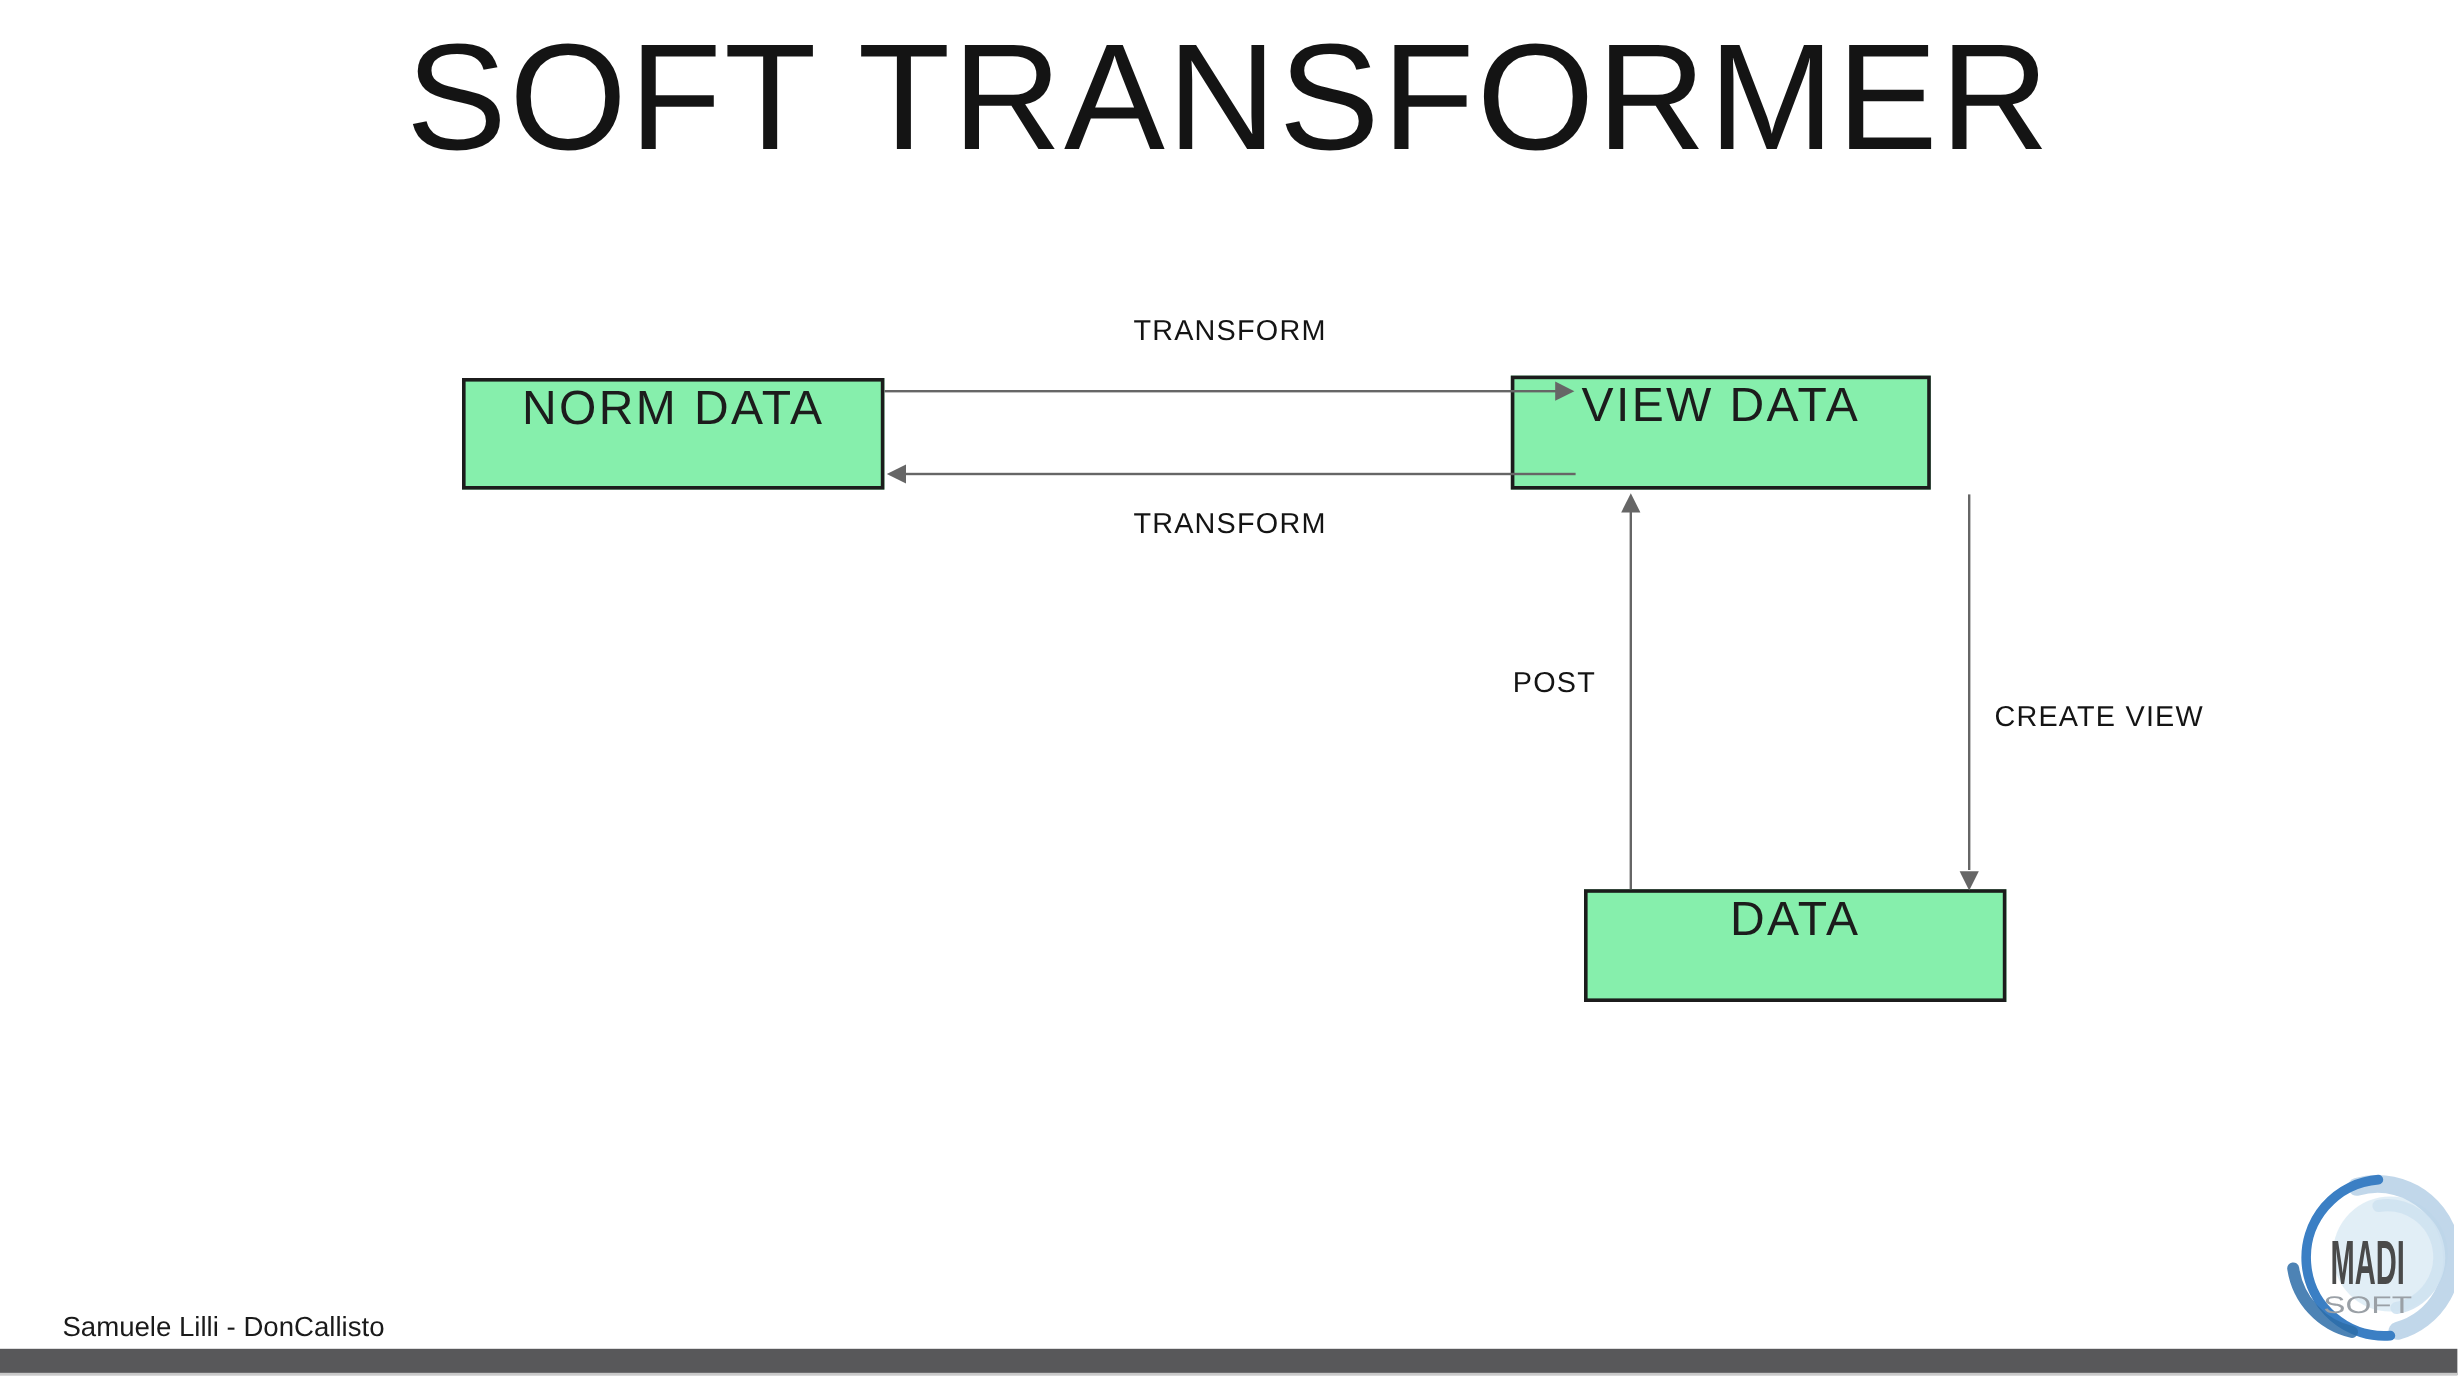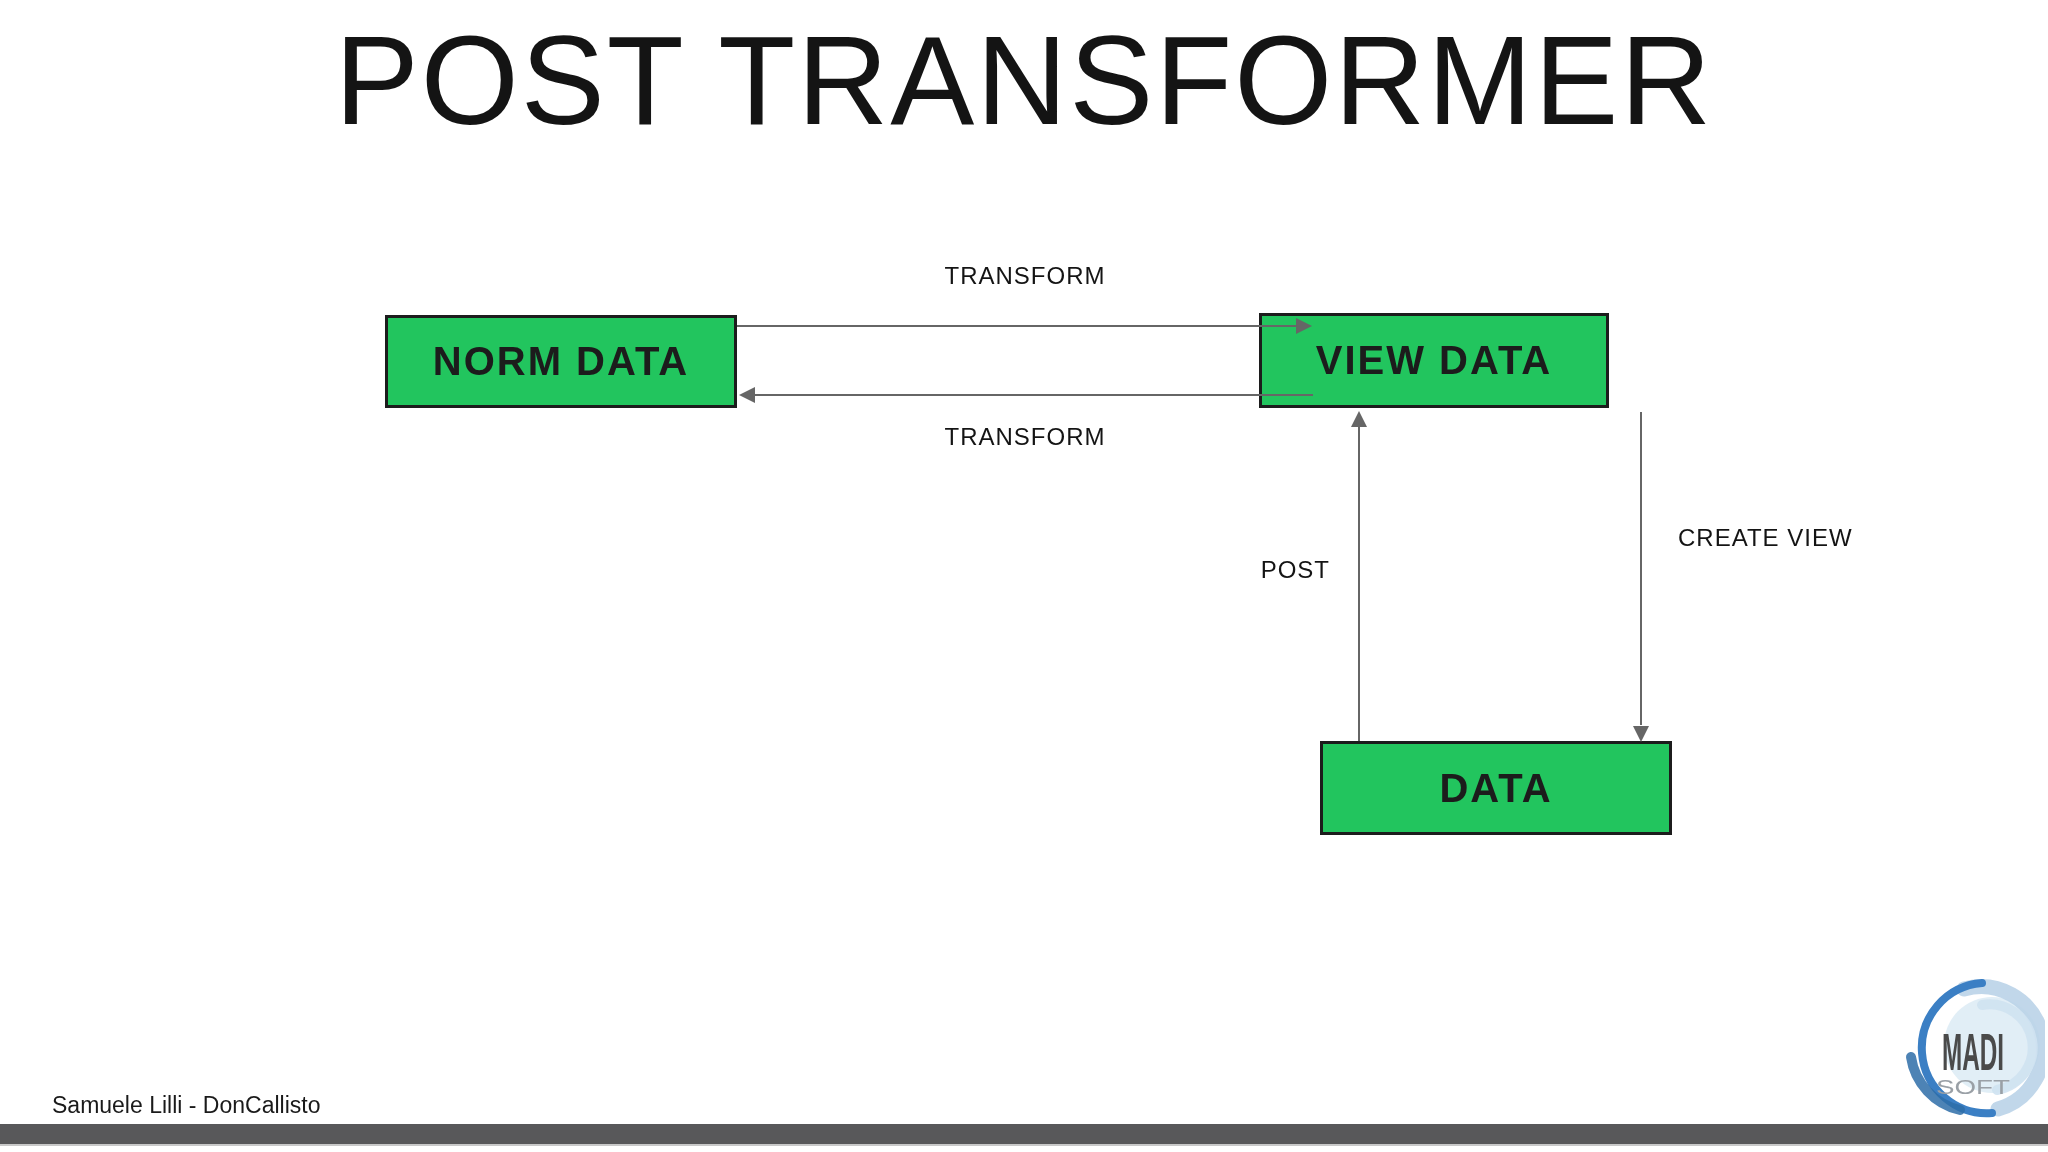--- a/index.html
+++ b/index.html
@@ -22,23 +22,23 @@
     letter-spacing: 2px;
     line-height: 150px;
     color: #141414;
     white-space: nowrap;
   }
 
   
   .node {
     box-sizing: border-box;
     border: 3px solid #1c1c1c;
-    background: #22c55e;
-    display: flex; align-items: center; justify-content: center;
-    font-size: 40px; font-weight: 700; letter-spacing: 2px;
+    background: #86efac;
+    display: flex; align-items: flex-start; justify-content: center;
+    font-size: 40px; font-weight: 400; letter-spacing: 2px;
     color: #1c1c1c;
     white-space: nowrap;
   }
   .node-norm-data { left: 385px; top: 315px; width: 352px; height: 93px; }
   .node-view-data { left: 1259px; top: 313px; width: 350px; height: 95px; }
   .node-view      { left: 1320px; top: 741px; width: 352px; height: 94px; }
 
   
   .hline { height: 2px; background: #666666; }
   .vline { width: 2px; background: #666666; }
@@ -55,21 +55,21 @@
   .ah-down  { border-left: 8px solid transparent; border-right: 8px solid transparent; border-top: 16px solid #666666; left: 1633px; top: 726px; }
 
   
   .edge-label {
     font-size: 24px; font-weight: 300; letter-spacing: 1px;
     color: #141414; white-space: nowrap;
   }
   .label-transform { left: 725px; top: 262px; width: 600px; text-align: center; }
   .label-reverse   { left: 725px; top: 413px; width: 600px; text-align: center; line-height: 47px; }
   .label-post      { left: 1030px; top: 556px; width: 300px; text-align: right; }
-  .label-create    { left: 1662px; top: 524px; margin-left: 16px; }
+  .label-create    { left: 1662px; top: 584px; }
 
   
   .author {
     left: 8px; top: 1092px;
     font-size: 23px; font-weight: 400; color: #1a1a1a; margin-left: 44px;
   }
   .footer-bar {
     left: 0; top: 1124px; width: 2048px; height: 20px;
     background: #58585a;
     border-bottom: 2px solid #c9c9c9;
@@ -77,21 +77,21 @@
 
   
   .logo-wrap { left: 1902px; top: 975px; width: 143px; height: 148px; }
   .logo-wrap svg { display: block; }
   .logo-madi { font-family: "Liberation Sans", sans-serif; font-weight: 700; }
   .logo-soft { font-family: "Liberation Sans", sans-serif; font-weight: 400; }
 </style>
 </head>
 <body>
 
-<div class="abs slide-title">POST TRANSFORMER</div>
+<div class="abs slide-title">SOFT TRANSFORMER</div>
 
 <div class="abs node node-norm-data">
   <span>NORM DATA</span>
 </div>
 <div class="abs node node-view-data">
   <span>VIEW DATA</span>
 </div>
 <div class="abs node node-view">
   <span>DATA</span>
 </div>

